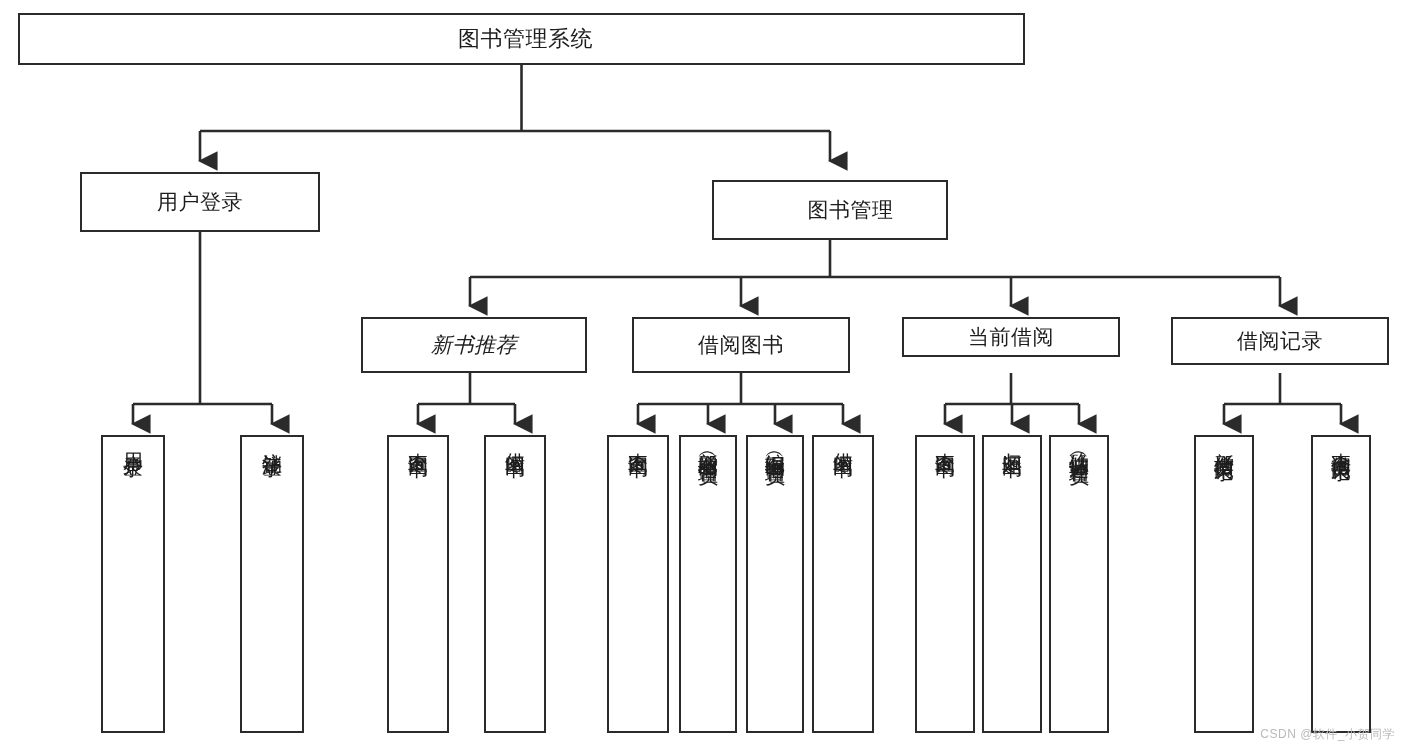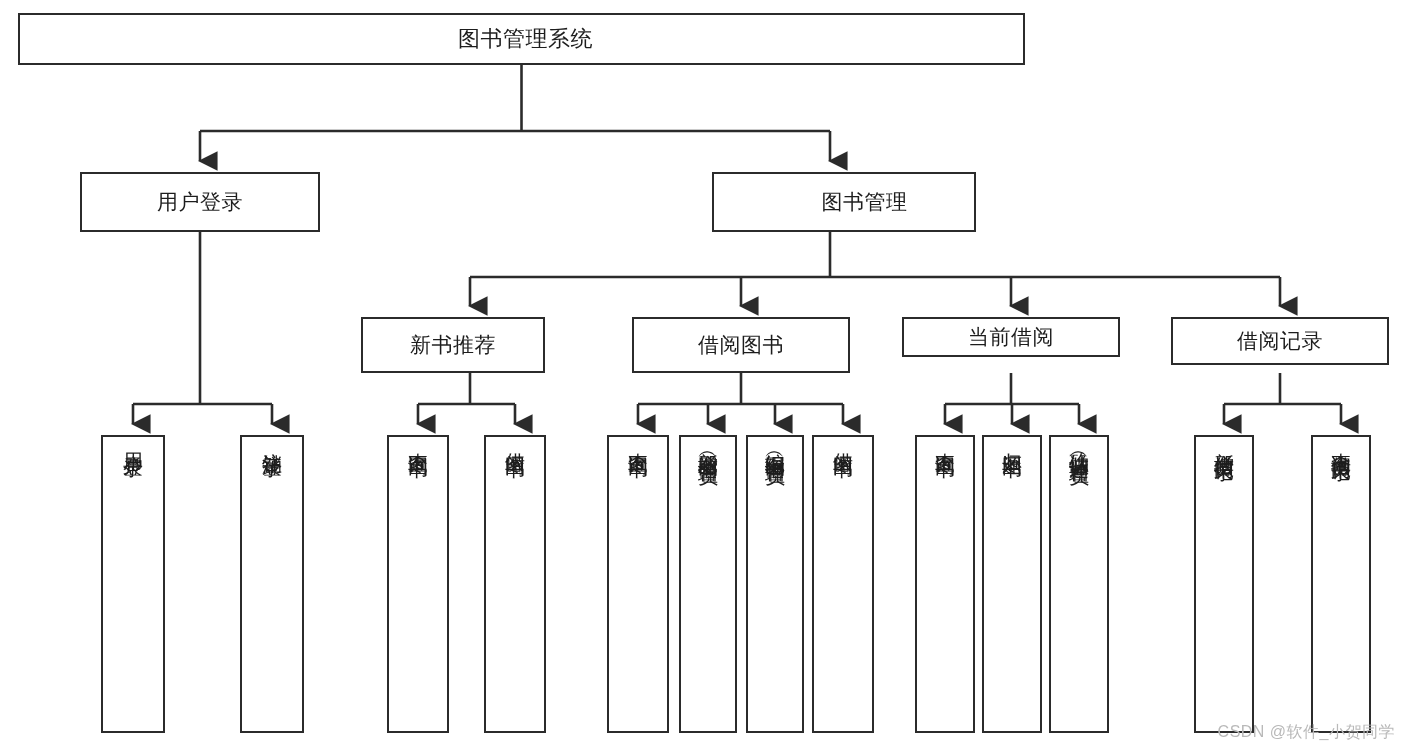--- a/index.html
+++ b/index.html
@@ -53,21 +53,21 @@
     text-orientation: upright;
     font-size: 20px;
     line-height: 1.25;
     letter-spacing: 2px;
     white-space: nowrap;
   }
   .watermark {
     position: absolute;
     right: 10px;
     bottom: 4px;
-    font-size: 16px;
+    font-size: 12px;
     color: #b9b9b9;
     z-index: 5;
     white-space: nowrap;
     letter-spacing: 0.5px;
   }
 </style>
 </head>
 <body>
 
 <div id="canvas">
@@ -115,24 +115,24 @@
       </g>
   </svg>
 
   <div id="nodes-layer">
       <div class="node horiz root" style="left: 18px; top: 13px; width: 1007px; height: 52px; padding-left: 8px;">
         <span>图书管理系统</span>
       </div>
       <div class="node horiz" style="left: 80px; top: 172px; width: 240px; height: 60px;">
         <span>用户登录</span>
       </div>
-      <div class="node horiz" style="left: 712px; top: 172px; width: 264px; height: 60px; padding-left: 41px;">
+      <div class="node horiz" style="left: 712px; top: 180px; width: 236px; height: 60px; padding-left: 41px;">
         <span>图书管理</span>
       </div>
-      <div class="node horiz" style="left: 361px; top: 317px; width: 184px; height: 56px;">
+      <div class="node horiz" style="left: 361px; top: 317px; width: 226px; height: 56px; font-style: italic;">
         <span>新书推荐</span>
       </div>
       <div class="node horiz" style="left: 632px; top: 317px; width: 218px; height: 56px;">
         <span>借阅图书</span>
       </div>
       <div class="node horiz" style="left: 902px; top: 317px; width: 218px; height: 40px; text-align: right;">
         <span>当前借阅</span>
       </div>
       <div class="node horiz" style="left: 1171px; top: 317px; width: 218px; height: 48px;">
         <span>借阅记录</span>

